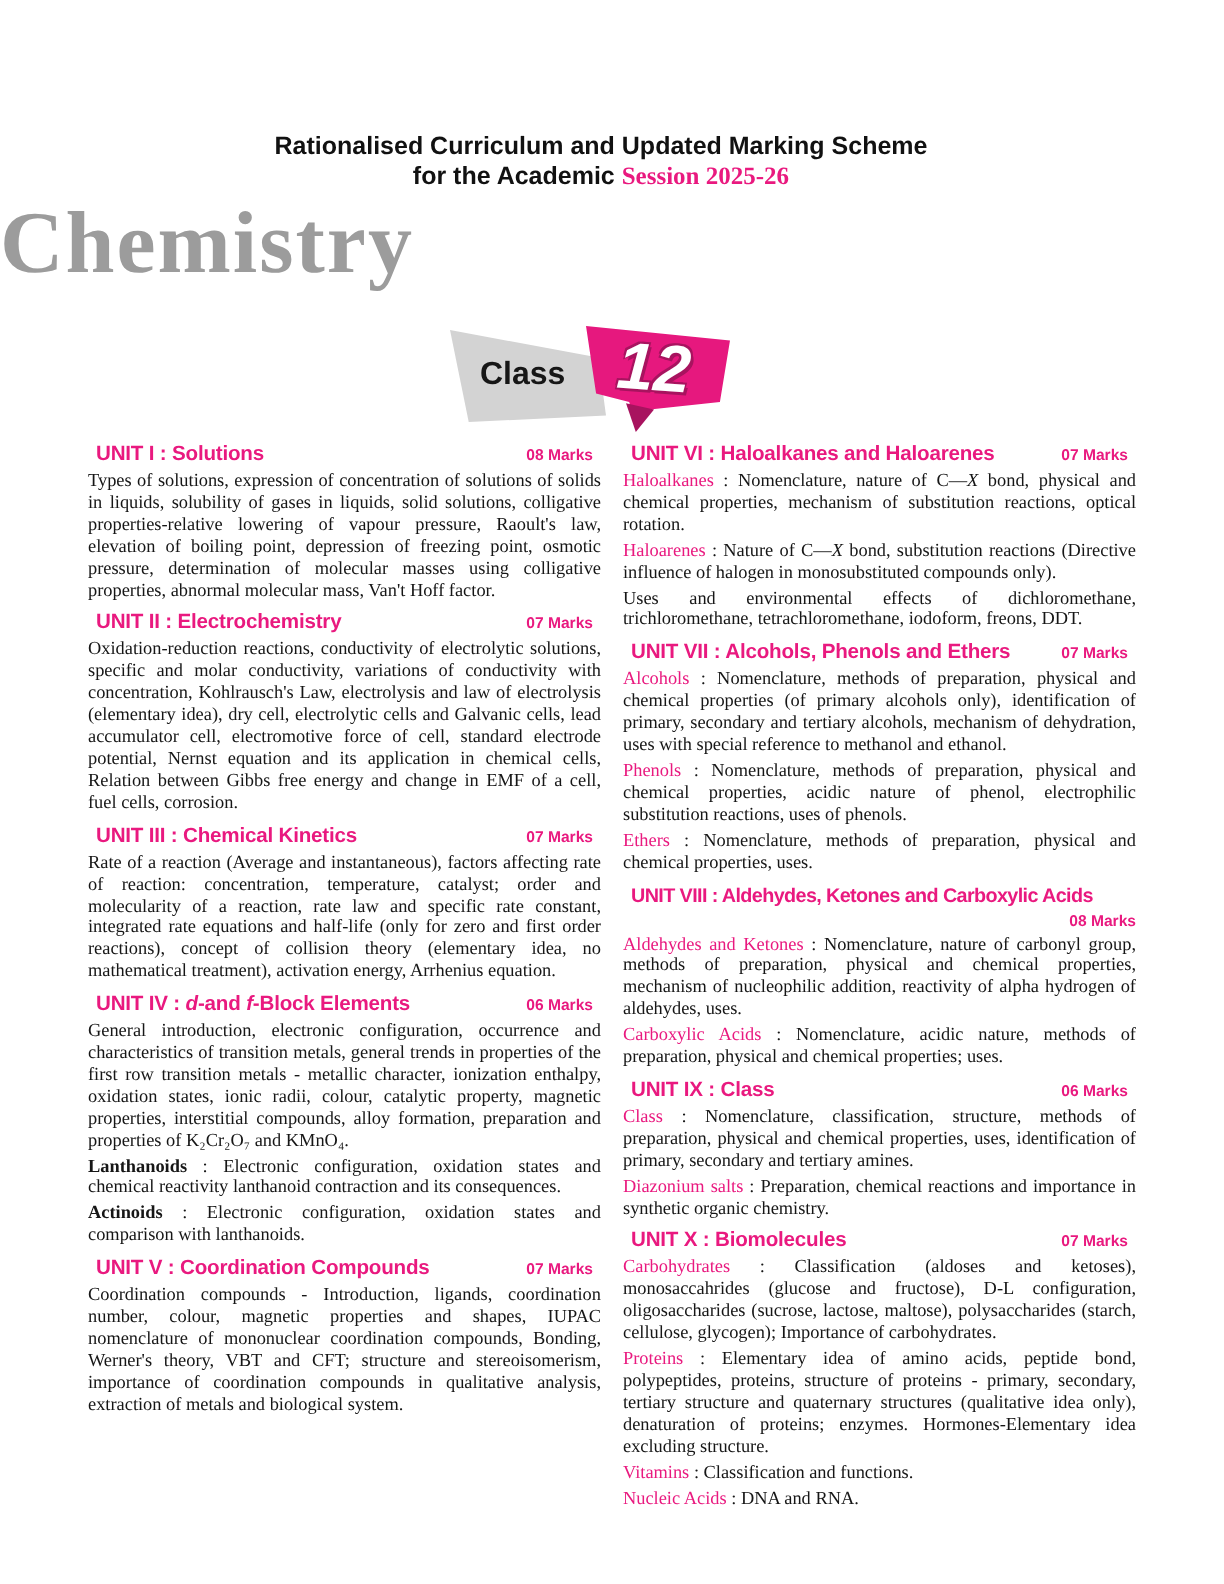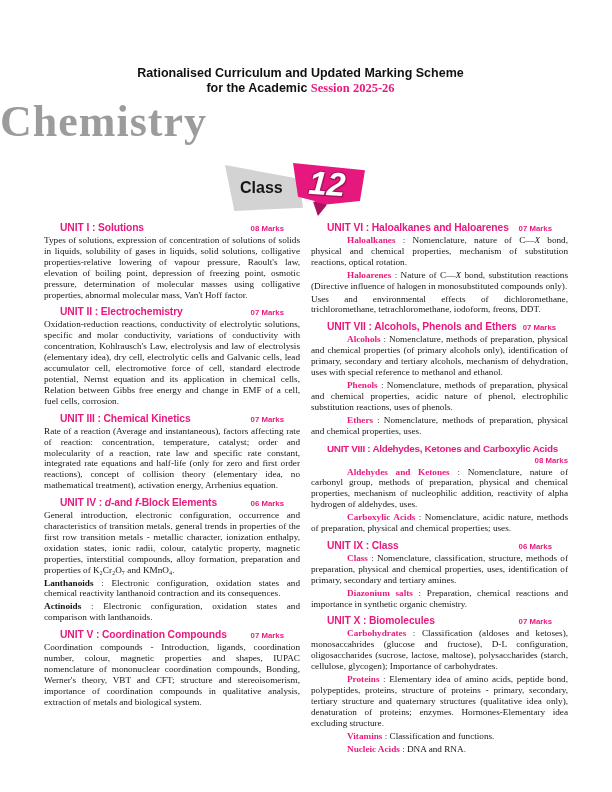--- a/index.html
+++ b/index.html
@@ -47,32 +47,32 @@
     position:absolute;left:70px;top:2px;width:64px;text-align:center;
     font-family:"Liberation Sans",sans-serif;font-weight:bold;font-style:italic;
     font-size:33px;line-height:40px;color:#ffffff;transform:rotate(4deg);
     text-shadow:1.5px 1.5px 0 var(--badge-pink-dark),-1px -1px 0 var(--badge-pink-dark),1px -1px 0 var(--badge-pink-dark),-1px 1px 0 var(--badge-pink-dark);
   }
   .columns{position:absolute;left:44px;top:222px;width:524px;display:flex;gap:11px;}
   .col{width:257px;}
   .unit-head{
     display:flex;justify-content:space-between;align-items:baseline;
     font-family:"Liberation Sans",sans-serif;font-weight:bold;color:var(--pink);
-    margin:6px 16px 2px;
+    margin:6px 4px 2px;
   }
   .unit:first-child .unit-head{margin-top:0;}
   .unit-title{font-size:10.3px;letter-spacing:-0.1px;white-space:nowrap;}
   .unit-title.compact{font-size:9.9px;letter-spacing:-0.3px;}
   .unit-marks{font-size:7.8px;white-space:nowrap;padding-left:6px;}
   .unit-marks-line{
     text-align:right;font-family:"Liberation Sans",sans-serif;font-weight:bold;
     font-size:7.8px;color:var(--pink);margin:1px 0 2px;
   }
   .para{margin:0 0 2px;font-size:9.2px;line-height:10.9px;text-align:justify;color:var(--ink);}
-  .lead-pink{font-weight:bold;color:var(--pink);margin-left:36px;}
+  .lead-pink{font-weight:normal;color:var(--pink);}
   .lead-black{font-weight:bold;color:var(--ink);}
   .it{font-style:italic;}
 </style>
 </head>
 <body>
 
 <div class="page">
 
   <div class="top-header">
     <div>Rationalised Curriculum and Updated Marking Scheme</div>

